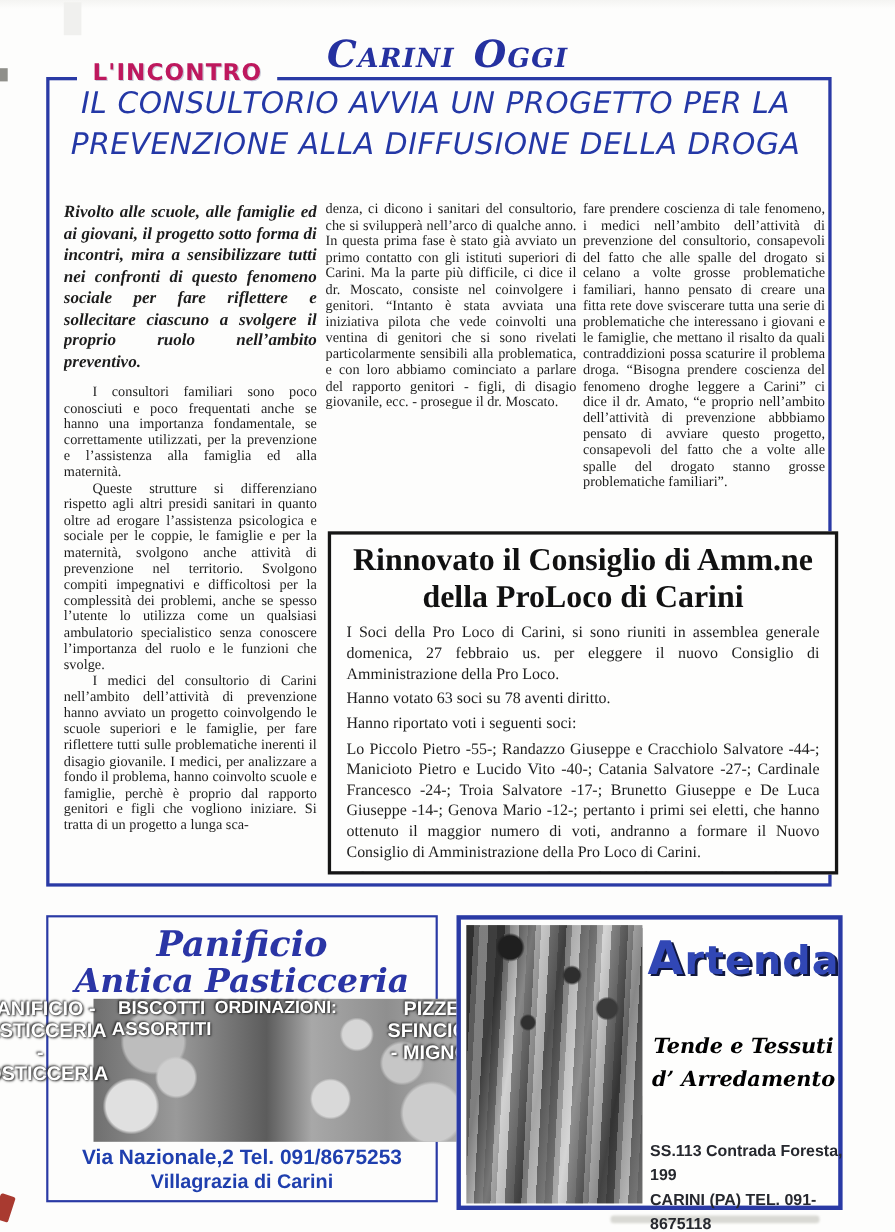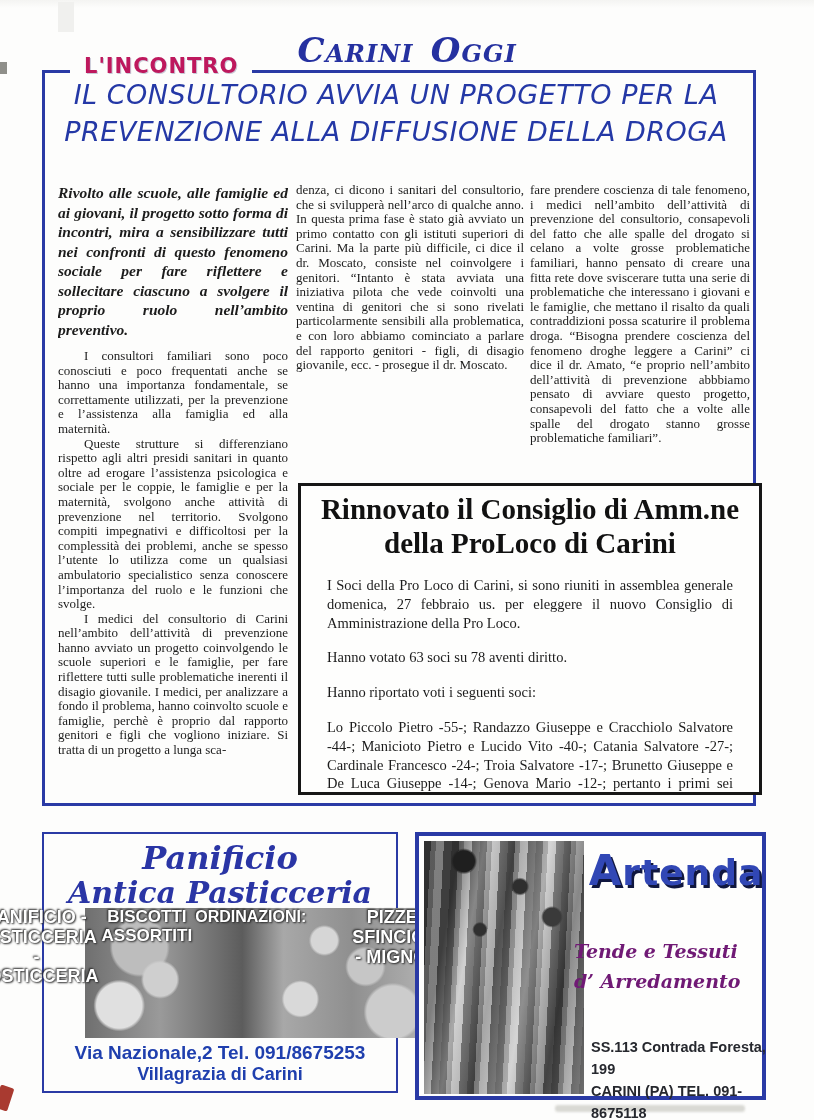--- a/index.html
+++ b/index.html
@@ -50,21 +50,21 @@
   
   .proloco{
     position:absolute;left:298px;top:483px;width:464px;height:312px;
     background:#fefefd;border:3px solid #161616;box-sizing:border-box;
     padding:4px 10px;overflow:hidden;
   }
   .proloco-headline{
     text-align:center;font-weight:bold;font-size:29px;line-height:34px;
     color:#111;margin:2px 0 6px 0;font-family:"Liberation Serif", serif;
   }
-  .proloco-body p{margin:16px;font-size:14.5px;line-height:18.8px;text-align:justify;}
+  .proloco-body p{margin:4px;font-size:14.5px;line-height:18.8px;text-align:justify;}
   
   .ad-left{
     position:absolute;left:42px;top:832px;width:356px;height:261px;
     border:2px solid #2a3aa5;background:#fdfdfc;box-sizing:border-box;text-align:center;
   }
   .script-blue{
     font-family:"DejaVu Serif", serif;font-style:italic;font-weight:bold;
     color:#2a35a5;
   }
   .ad-left .t1{font-size:32px;margin-top:5px;}
@@ -111,23 +111,23 @@
       linear-gradient(100deg, rgba(0,0,0,0.35) 0 18%, rgba(255,255,255,0.25) 30%, rgba(0,0,0,0.15) 45%, rgba(255,255,255,0.3) 62%, rgba(0,0,0,0.3) 80%, rgba(255,255,255,0.2) 100%),
       repeating-linear-gradient(93deg,#4a4a4a 0 7px,#8b8b8b 7px 12px,#c2c2c2 12px 20px,#5f5f5f 20px 28px);
   }
   .artenda-logo{
     position:absolute;left:168px;top:10px;width:178px;text-align:center;
     font-family:"DejaVu Sans", sans-serif;font-weight:800;font-size:36px;
     color:#3147b5;text-shadow:2.5px 2.5px 0 #10173f;letter-spacing:1px;
   }
   .artenda-logo::first-letter{font-size:42px;}
   .artenda-tagline{
-    position:absolute;left:155px;top:100px;width:178px;text-align:left;
+    position:absolute;left:168px;top:100px;width:178px;text-align:center;
     font-family:"DejaVu Serif", serif;font-style:italic;font-size:19px;
-    line-height:30px;color:#701a75;font-weight:bold;
+    line-height:30px;color:#000000;font-weight:bold;
   }
   .artenda-addr{
     position:absolute;left:172px;top:200px;width:176px;text-align:left;
     font-family:"Liberation Sans", sans-serif;font-weight:bold;font-size:14.5px;
     line-height:22px;color:#26282e;
   }
   
   .mark-topleft{position:absolute;left:58px;top:2px;width:16px;height:30px;background:#f0f0ee;}
   .mark-lefttick{position:absolute;left:0;top:62px;width:7px;height:12px;background:#8f8f8a;}
   .mark-red{position:absolute;left:-3px;top:1086px;width:14px;height:24px;background:#a93a30;transform:rotate(18deg);border-radius:2px;}

